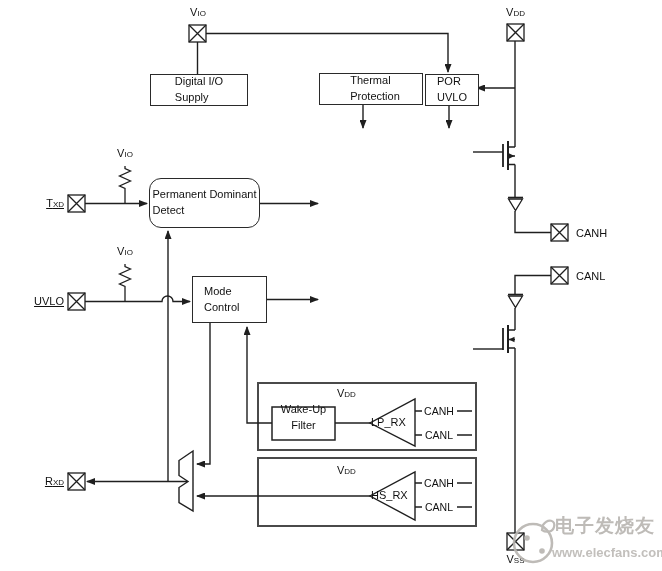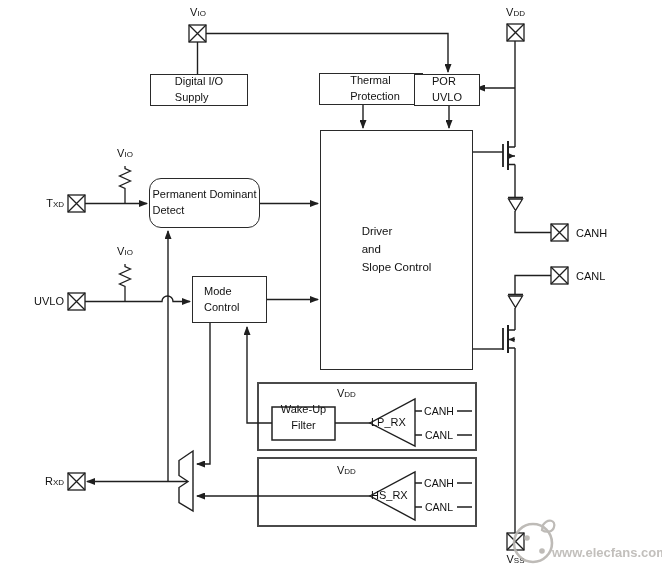--- a/index.html
+++ b/index.html
@@ -5,21 +5,21 @@
   html,body{margin:0;padding:0;background:#fff;}
   #stage{position:relative;width:662px;height:571px;background:#ffffff;overflow:hidden;
          font-family:"Liberation Sans",sans-serif;color:#1a1a1a;}
   #wiring{position:absolute;left:0;top:0;z-index:1;}
   .block{position:absolute;z-index:2;box-sizing:border-box;border:1.5px solid #2a2a2a;background:#fff;
          display:flex;align-items:center;justify-content:center;
          white-space:pre-line;font:11px/1.45 "Liberation Sans",sans-serif;color:#111;}
   .block.big{font-size:11.5px;line-height:1.55;}
   .lbl{position:absolute;z-index:3;font:11px "Liberation Sans",sans-serif;color:#111;white-space:nowrap;}
   .lbl.center{text-align:center;}
-  .lbl.right{text-align:right;}
+  .lbl.right{text-align:right;text-decoration:underline;}
   .lbl .sub{font-size:8px;}
   .overlay-text{position:absolute;z-index:3;display:flex;align-items:center;justify-content:center;
          text-align:center;white-space:pre-line;font:11px/1.45 "Liberation Sans",sans-serif;color:#111;}
   .stub{position:absolute;z-index:3;font:10.5px "Liberation Sans",sans-serif;color:#111;text-align:center;}
   #watermark{position:absolute;left:505px;top:511px;width:160px;height:60px;z-index:4;
          color:#b7b4b0;opacity:.9;}
   #wm-brand{position:absolute;left:50px;top:2px;font:bold 19px "Liberation Sans",sans-serif;
          letter-spacing:1px;text-shadow:1px 1px 0 #fff;white-space:nowrap;}
   #wm-url{position:absolute;left:47px;top:34px;font:bold 13px "Liberation Sans",sans-serif;
          color:#bcb9b5;text-shadow:1px 1px 0 #fff;white-space:nowrap;}
@@ -145,28 +145,25 @@
         <rect x="507" y="533" width="17" height="17"></rect>
           <path d="M507,533 L524,550 M524,533 L507,550" fill="none"></path>
       </g>
     </g>
   </svg>
 
   <div class="block" style="left:150px;top:74px;width:98px;height:32px;">Digital I/O
 Supply</div>
   <div class="block" style="left:319px;top:73px;width:104px;height:32px;padding-left:8px;">Thermal
 Protection</div>
-  <div class="block" style="left:414px;top:74px;width:66px;height:32px;">POR
+  <div class="block" style="left:425px;top:74px;width:54px;height:32px;">POR
 UVLO</div>
   <div class="block" style="left:149px;top:178px;width:111px;height:50px;border-radius:12px;">Permanent Dominant
 Detect</div>
   <div class="block" style="left:192px;top:276px;width:75px;height:47px;padding-left:11px;">Mode Control</div>
-  <div class="block big" style="left:320px;top:130px;width:153px;height:240px;">Driver
-and
-Slope Control</div>
   <div class="overlay-text" style="left:272px;top:407px;width:63px;height:22px;">Wake-Up
 Filter</div>
 
   <div class="lbl center" style="left:179px;top:6px;width:38px;">
     <span>V</span><span class="sub">IO</span>
   </div>
   <div class="lbl center" style="left:496px;top:6px;width:39px;">
     <span>V</span><span class="sub">DD</span>
   </div>
   <div class="lbl right" style="left:28px;top:197px;width:36px;">
@@ -201,16 +198,17 @@
   <div class="stub" style="left:421px;top:477px;width:36px;">CANH</div>
   <div class="stub" style="left:421px;top:501px;width:36px;">CANL</div>
 
   <div id="watermark">
     <svg width="52" height="56" style="position:absolute;left:0;top:2px;">
       <circle cx="28" cy="30" r="19" fill="none" stroke="#b7b4b0" stroke-width="2.6"></circle>
       <circle cx="22" cy="25" r="2.8" fill="#b7b4b0"></circle>
       <circle cx="37" cy="38" r="2.8" fill="#b7b4b0"></circle>
       <path d="M38,12 C43,5 51,7 49,14 C48,19 41,20 37,17 Z" fill="none" stroke="#b7b4b0" stroke-width="2.2"></path>
     </svg>
+    <div id="wm-brand">电子发烧友</div>
     <div id="wm-url">www.elecfans.com</div>
   </div>
 
 </div>
 
 </body></html>

